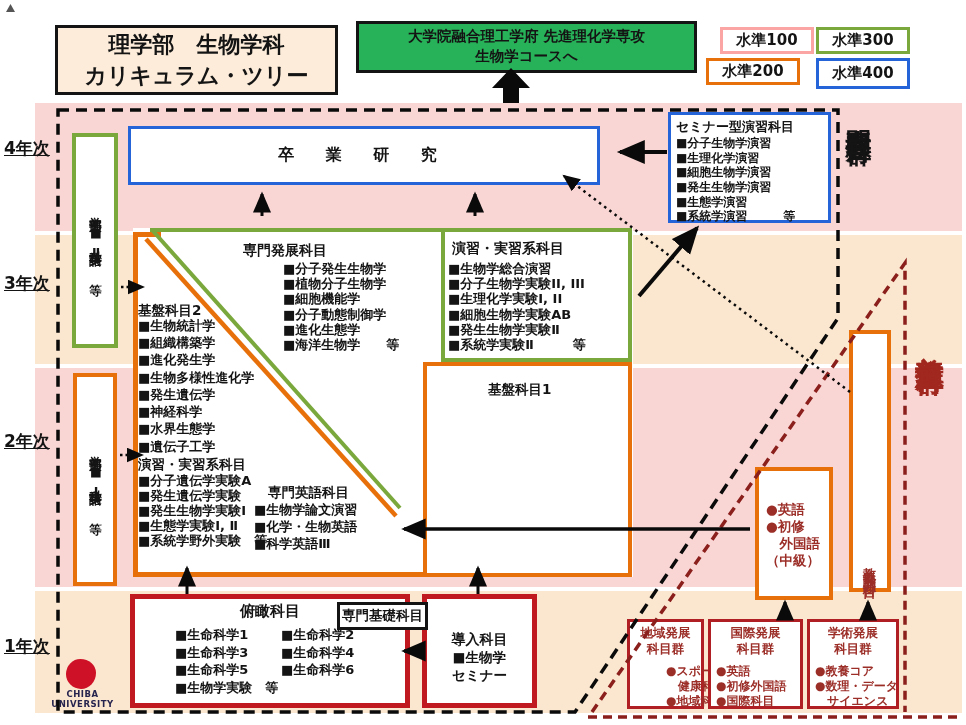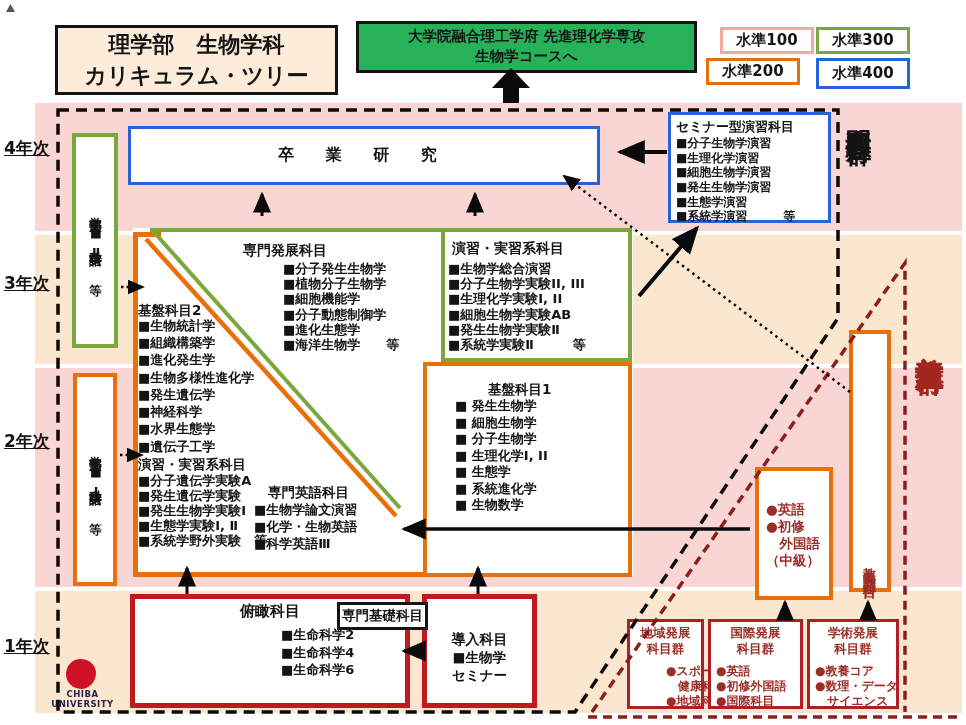--- a/index.html
+++ b/index.html
@@ -129,32 +129,29 @@
   </ul>
 
   <div class="abs ttl" style="left:268px;top:484px;font-size:13.5px;">専門英語科目</div>
   <ul class="abs" style="left:254px;top:502px;font-size:13px;line-height:1.3;">
     <li>■生物学論文演習</li>
     <li>■化学・生物英語</li>
     <li>■科学英語Ⅲ</li>
   </ul>
 
   <div class="abs ttl" style="left:488px;top:381px;font-size:13.5px;">基盤科目1</div>
-  <ul class="abs" style="left:455px;top:398px;font-size:13px;line-height:1.27;">
-    <li>■ 発生生物学</li>
-    <li>■ 細胞生物学</li>
-    <li>■ 分子生物学</li>
-    <li>■ 生理化学I, II</li>
-    <li>■ 生態学</li>
-    <li>■ 系統進化学</li>
-    <li>■ 生物数学</li>
-  </ul>
 
   <div class="whitebox" style="left:130px;top:594px;width:280px;height:114px;border:5px solid #c0191f;">
     <div style="text-align:center;font-size:15px;margin-top:3px;">俯瞰科目</div>
+    <ul class="abs" style="left:40px;top:27px;font-size:13px;line-height:1.35;">
+      <li>■生命科学1</li>
+      <li>■生命科学3</li>
+      <li>■生命科学5</li>
+      <li>■生物学実験　等</li>
+    </ul>
     <ul class="abs" style="left:146px;top:27px;font-size:13px;line-height:1.35;">
       <li>■生命科学2</li>
       <li>■生命科学4</li>
       <li>■生命科学6</li>
     </ul>
   </div>
 
   <div class="whitebox" style="left:422px;top:594px;width:115px;height:114px;border:5px solid #c0191f;text-align:center;">
     <div style="font-size:14px;margin-top:32px;">導入科目</div>
     <div style="font-size:13.5px;line-height:1.3;">■生物学</div>

